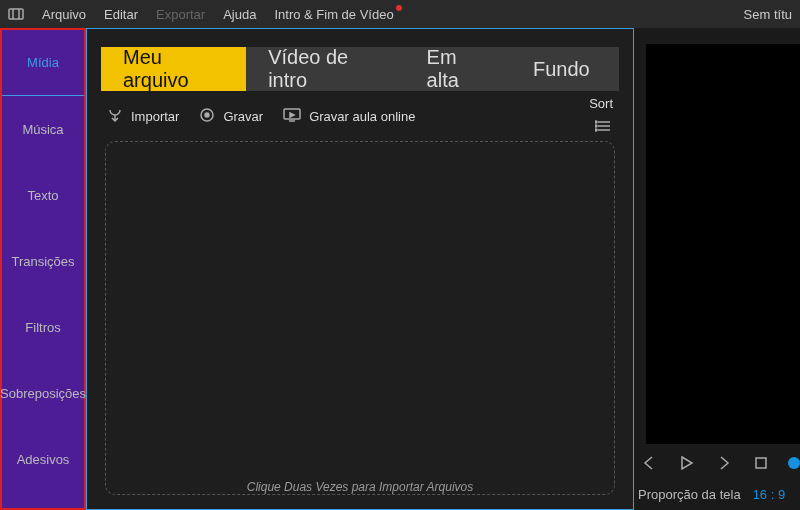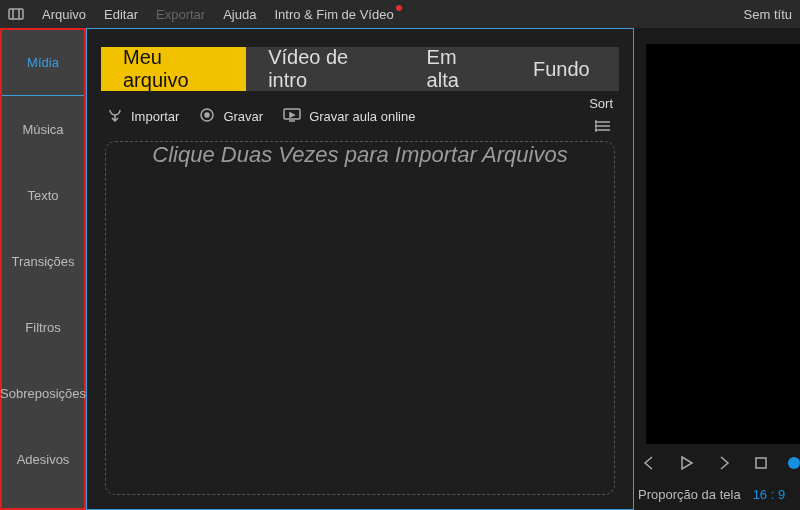--- a/index.html
+++ b/index.html
@@ -28,21 +28,21 @@
     width:6px; height:6px; background:#e03030; border-radius:50%;
   }
   .menubar .title { margin-left:auto; color:#ccc; }
 
   .main { display:flex; height:calc(510px - 28px); }
 
   .sidebar {
     width: 86px;
     border: 2px solid #e02020;
     display:flex; flex-direction:column;
-    background:#404040;
+    background:#4c1d95;
   }
   .sidebar .side-item {
     flex: 0 0 66px;
     display:flex; align-items:center; justify-content:center;
     color:#bbb; font-size:13px; cursor:pointer;
   }
   .sidebar .side-item.active { color:#3a9de0; }
   .sidebar .side-item.active-border { border-bottom:1px solid #3a9de0; }
 
   .panel {
@@ -85,24 +85,24 @@
     color:#aaa;
   }
   .filters .filter.active { color:#3a9de0; text-decoration:underline; }
   .filters .filter { cursor:pointer; }
 
   .dropzone {
     margin: 6px 18px 14px 18px;
     flex:1;
     border: 1px dashed #555;
     border-radius: 10px;
-    display:flex; align-items:flex-start; justify-content:center;
+    display:flex; align-items:flex-end; justify-content:center;
     color:#9a9a9a;
     font-style:italic;
-    font-size:22px;
+    font-size:12px;
     cursor:pointer;
   }
 
   .right {
     flex:1;
     background:#1a1a1a;
     position:relative;
   }
   .preview-area {
     position:absolute;

